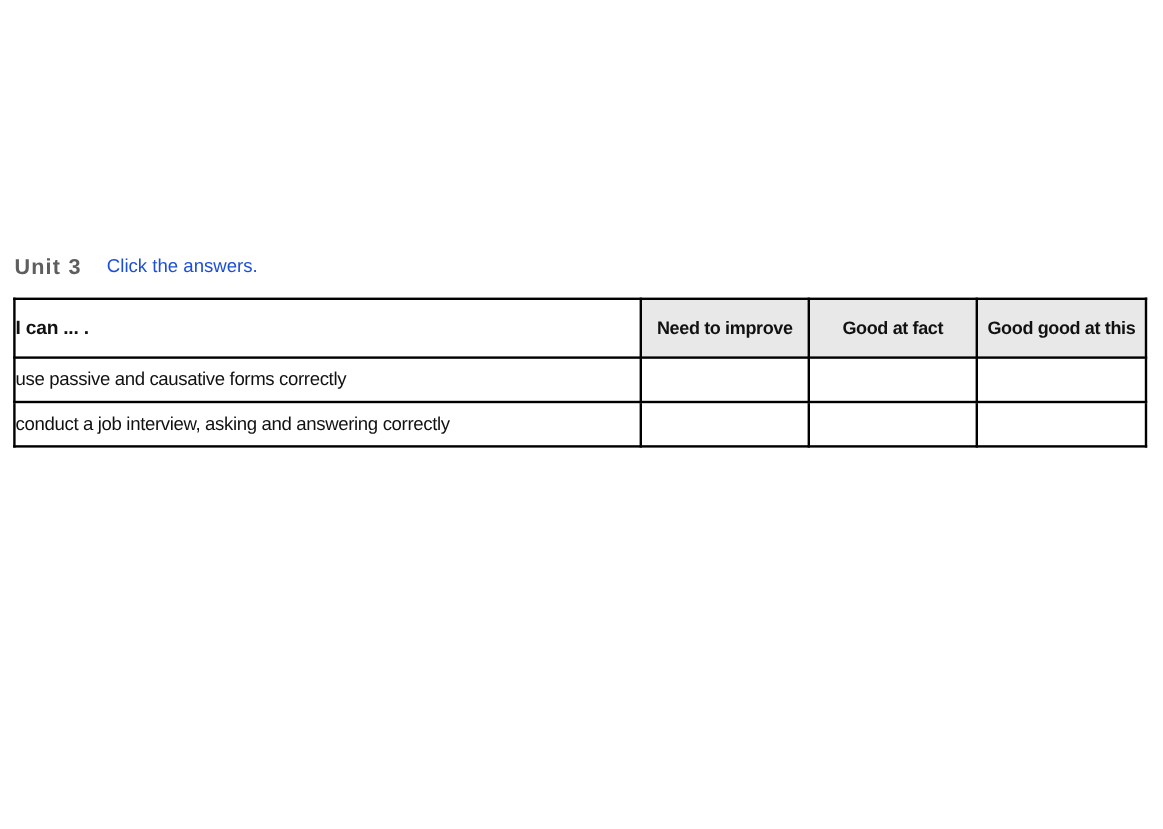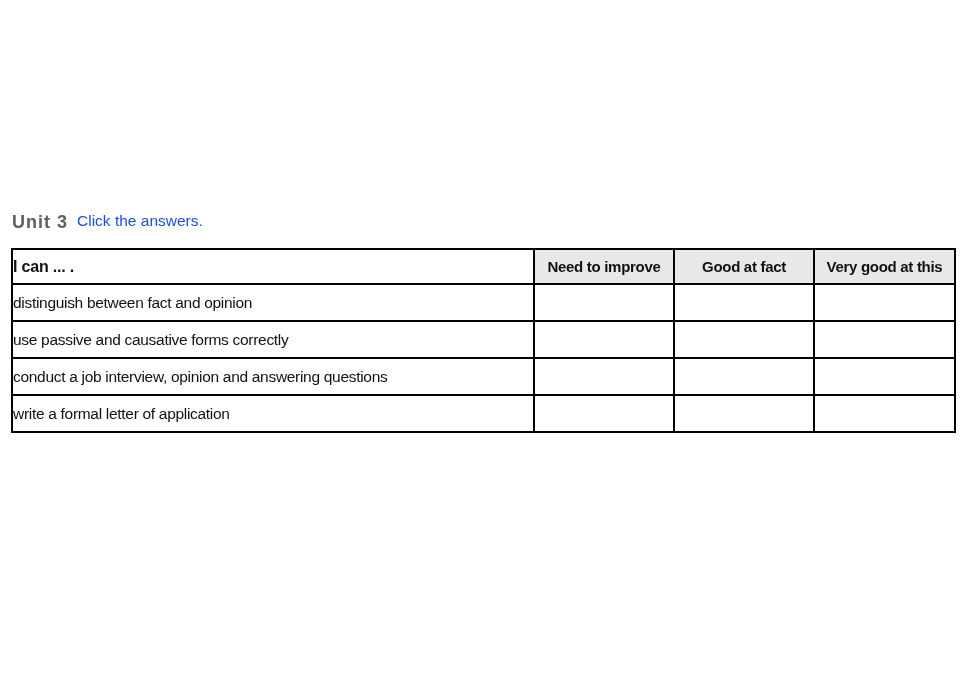--- a/index.html
+++ b/index.html
@@ -13,22 +13,22 @@
     width:969px;height:691px;
     background:#ffffff;
     font-family:"Liberation Sans", sans-serif;
     position:relative;
     color:#111;
   }
   .title-line{
     position:absolute;
     left:12px;top:212px;
     display:flex;
-    align-items:flex-start;
-    gap:9px;
+    align-items:center;
+    gap:21px;
     white-space:nowrap;
   }
   .unit-label{
     font-size:18px;
     font-weight:800;
     letter-spacing:1px;
     color:var(--unit-label,#5e5e5e);
   }
   .instruction{
     font-size:15.5px;
@@ -42,21 +42,21 @@
     border-collapse:collapse;
   }
   table.i-can col.c-skill{width:522px;}
   table.i-can col.c-a1{width:140px;}
   table.i-can col.c-a2{width:140px;}
   table.i-can col.c-a3{width:141px;}
   table.i-can th, table.i-can td{
     border:2px solid var(--border,#000);
     padding:0;
   }
-  tr.head-row{height:35px;}
+  tr.head-row{height:49px;}
   tr.body-row{height:37px;}
   th.corner{
     border:none;
     background:#ffffff;
     text-align:left;
     font-size:16px;
     font-weight:bold;
     padding-left:7px;
     letter-spacing:-0.2px;
   }
@@ -93,40 +93,28 @@
     <col class="c-skill">
       <col class="c-a1">
       <col class="c-a2">
       <col class="c-a3">
   </colgroup>
   <tbody>
       <tr class="head-row">
     <th class="corner">I can ... .</th>
     <th class="col-head">Need to improve</th>
     <th class="col-head">Good at fact</th>
-    <th class="col-head">Very good at this</th>
-  </tr>
-  <tr class="body-row">
-    <td class="skill-cell">distinguish between fact and opinion</td>
-    <td class="answer-cell"></td>
-    <td class="answer-cell"></td>
-    <td class="answer-cell"></td>
+    <th class="col-head">Good good at this</th>
   </tr>
   <tr class="body-row">
     <td class="skill-cell">use passive and causative forms correctly</td>
     <td class="answer-cell"></td>
     <td class="answer-cell"></td>
     <td class="answer-cell"></td>
   </tr>
   <tr class="body-row">
-    <td class="skill-cell">conduct a job interview, opinion and answering questions</td>
-    <td class="answer-cell"></td>
-    <td class="answer-cell"></td>
-    <td class="answer-cell"></td>
-  </tr>
-  <tr class="body-row">
-    <td class="skill-cell">write a formal letter of application</td>
+    <td class="skill-cell">conduct a job interview, asking and answering correctly</td>
     <td class="answer-cell"></td>
     <td class="answer-cell"></td>
     <td class="answer-cell"></td>
   </tr>
 </tbody>
   </table>
 
 </body></html>

